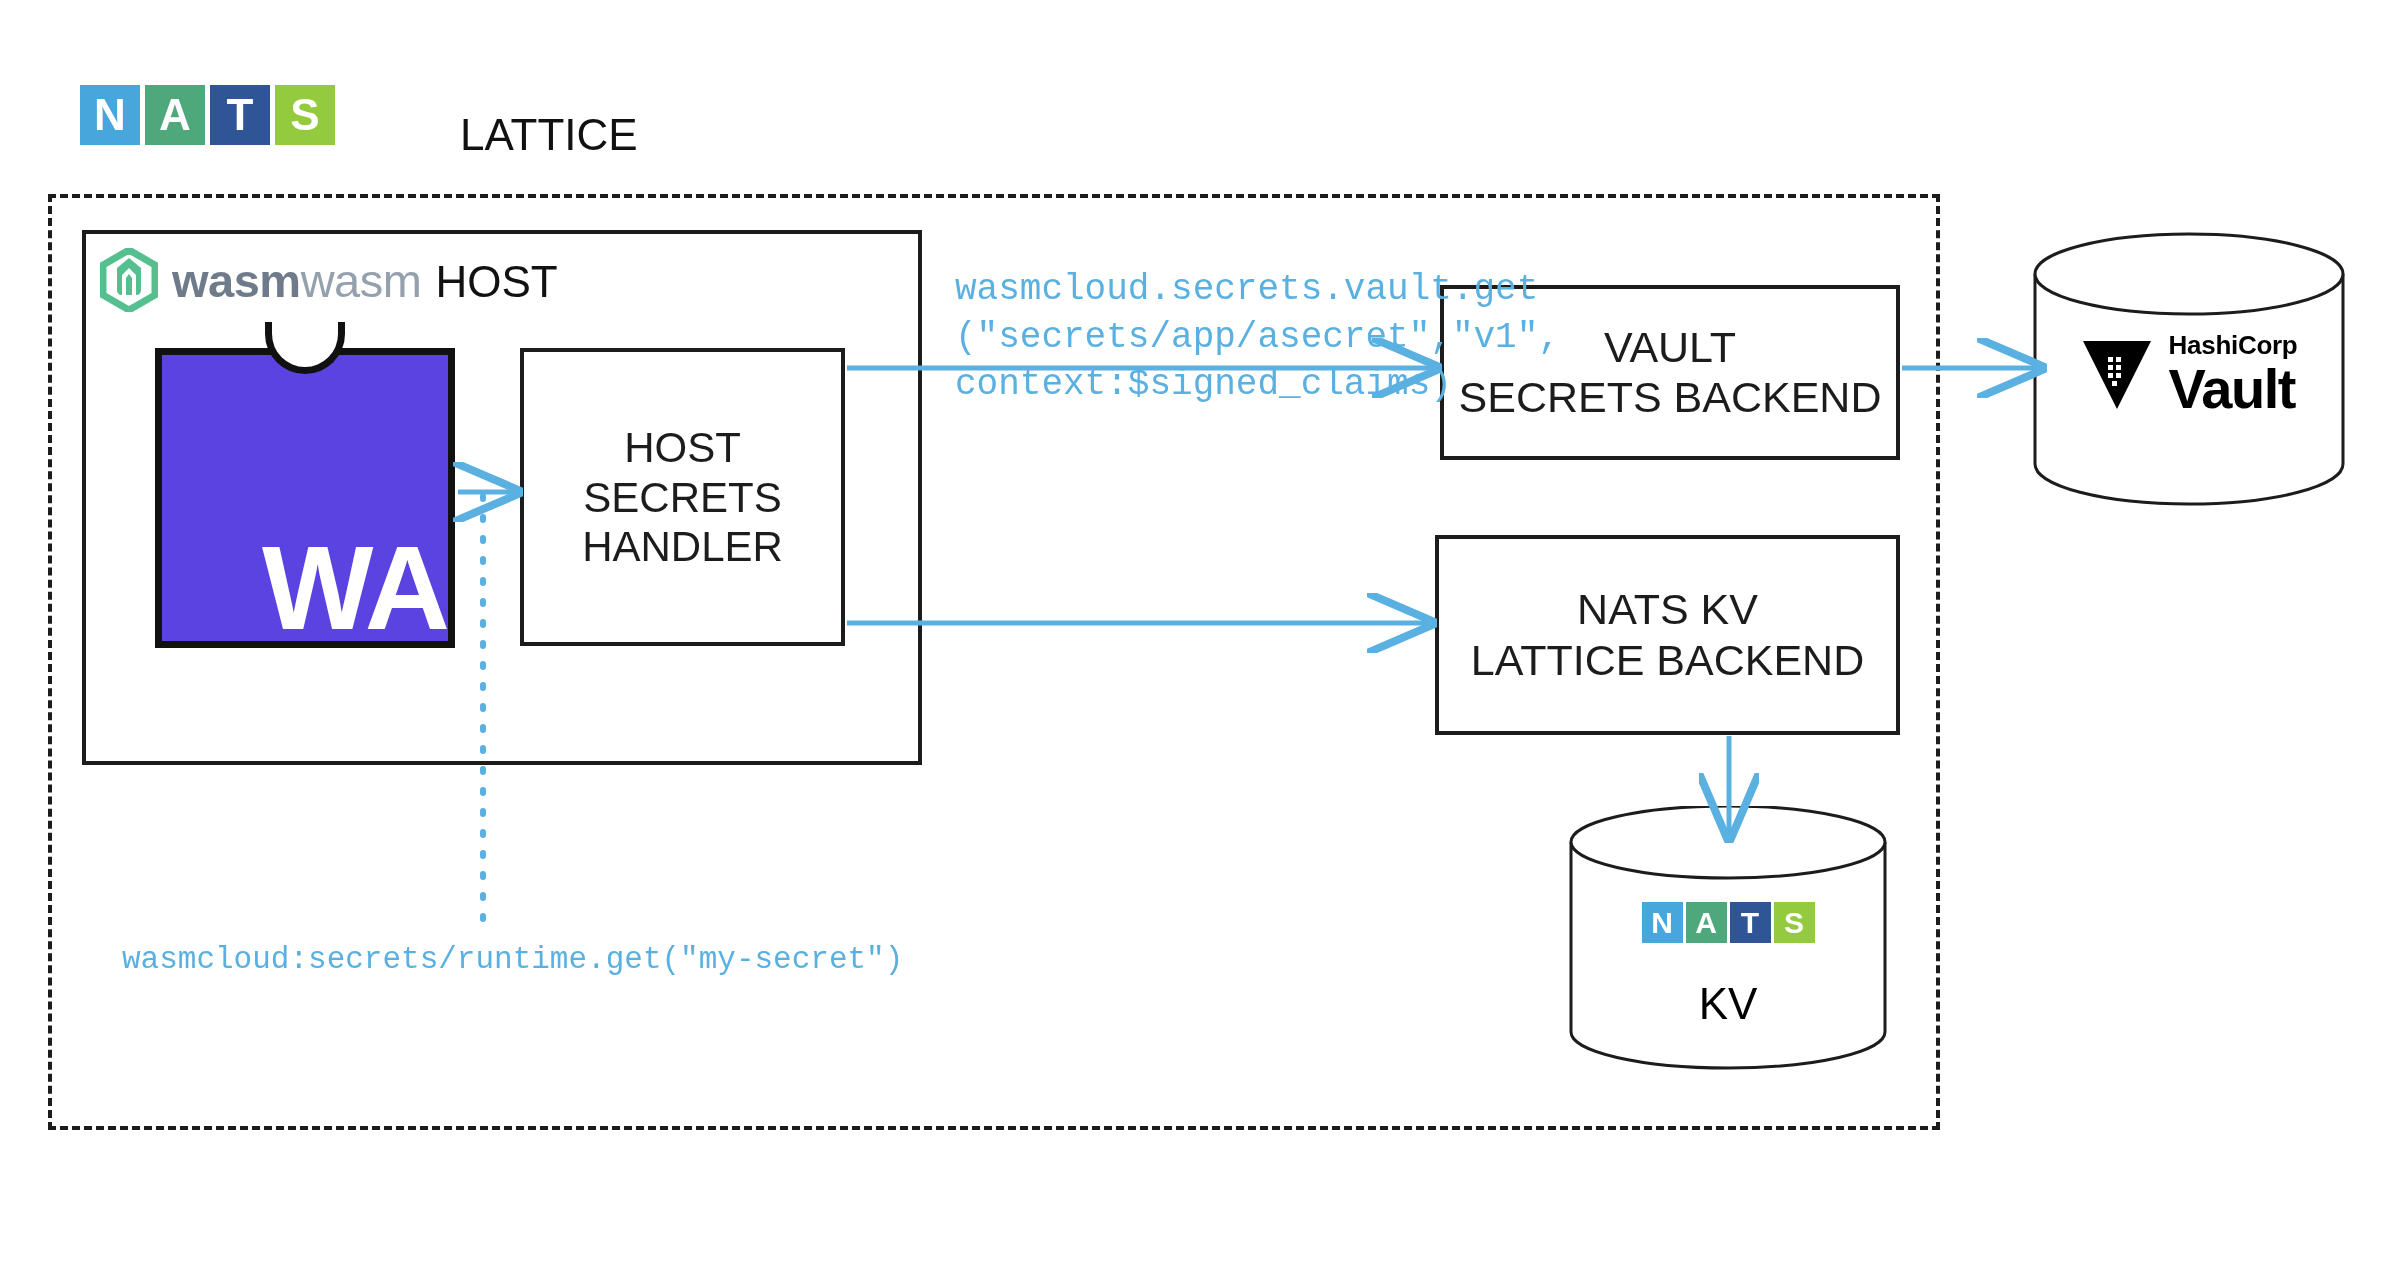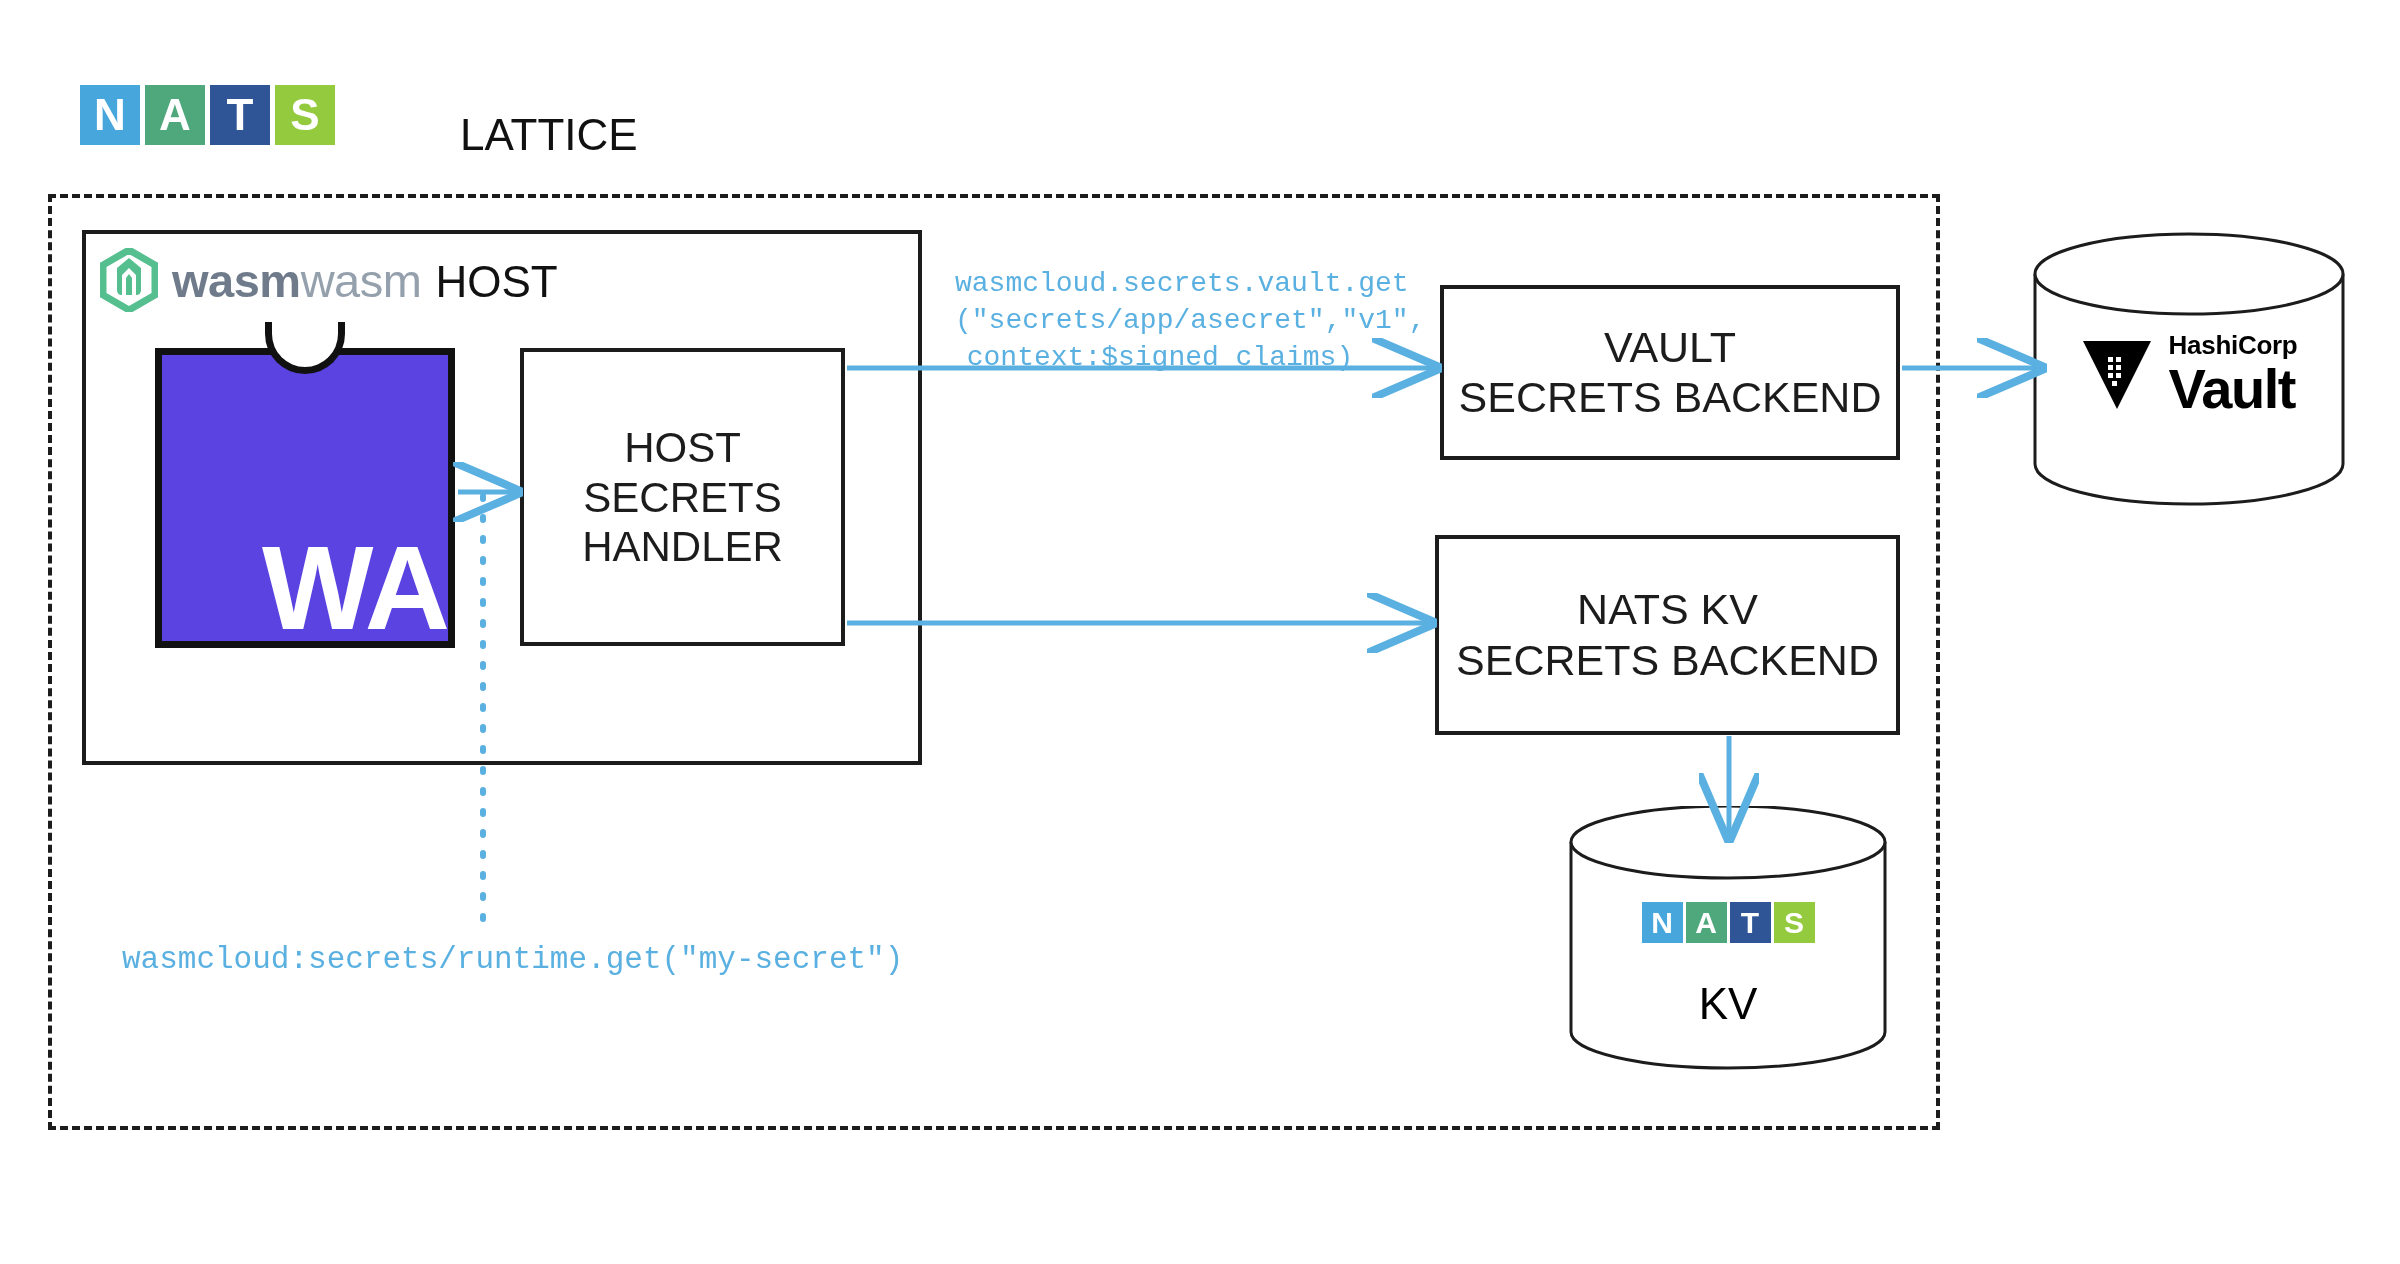--- a/index.html
+++ b/index.html
@@ -231,21 +231,21 @@
 HANDLER</div>
   </div>
 
   <div class="abs solid-box" style="left:1440px; top:285px; width:460px; height:175px;">
     <div class="box-label" style="font-size:43px;">VAULT
 SECRETS BACKEND</div>
   </div>
 
   <div class="abs solid-box" style="left:1435px; top:535px; width:465px; height:200px;">
     <div class="box-label" style="font-size:43px;">NATS KV
-SECRETS BACKEND</div>
+LATTICE BACKEND</div>
   </div>
 
   <div class="cyl" style="left:2032px; top:232px; width:314px; height:274px;">
     <svg width="314" height="274" viewBox="0 0 314 274">
       <path d="M3,42 L3,232 A154,40 0 0 0 311,232 L311,42" fill="#ffffff" stroke="#1c1c1c" stroke-width="3"></path>
       <ellipse cx="157" cy="42" rx="154" ry="40" fill="#ffffff" stroke="#1c1c1c" stroke-width="3"></ellipse>
     </svg>
     <div class="cyl-content" style="top:100px;">
       <div class="vault-logo">
         <svg width="72" height="76" viewBox="0 0 72 76">
@@ -308,20 +308,20 @@
 
     <line x1="847" y1="623" x2="1432" y2="623" stroke="#5ab0e0" stroke-width="5" marker-end="url(#arrowblue)"></line>
 
     <line x1="1902" y1="368" x2="2042" y2="368" stroke="#5ab0e0" stroke-width="5" marker-end="url(#arrowblue)"></line>
 
     <line x1="1729" y1="736" x2="1729" y2="838" stroke="#5ab0e0" stroke-width="5" marker-end="url(#arrowblue)"></line>
 
     <line x1="483" y1="496" x2="483" y2="930" stroke="#5ab0e0" stroke-width="6" stroke-dasharray="3 18" stroke-linecap="round"></line>
   </svg>
 
-  <div class="abs code-label" style="left:955px; top:266px; width:410px; font-size:28px; text-align:center;">wasmcloud.secrets.vault.get
+  <div class="abs code-label" style="left:955px; top:266px; width:410px; font-size:36px; text-align:center;">wasmcloud.secrets.vault.get
 ("secrets/app/asecret","v1",
 context:$signed_claims)</div>
 
 
   <div class="abs code-label" style="left:122px; top:940px; font-size:31px;">wasmcloud:secrets/runtime.get("my-secret")</div>
 
 </div>
 
 </body></html>

